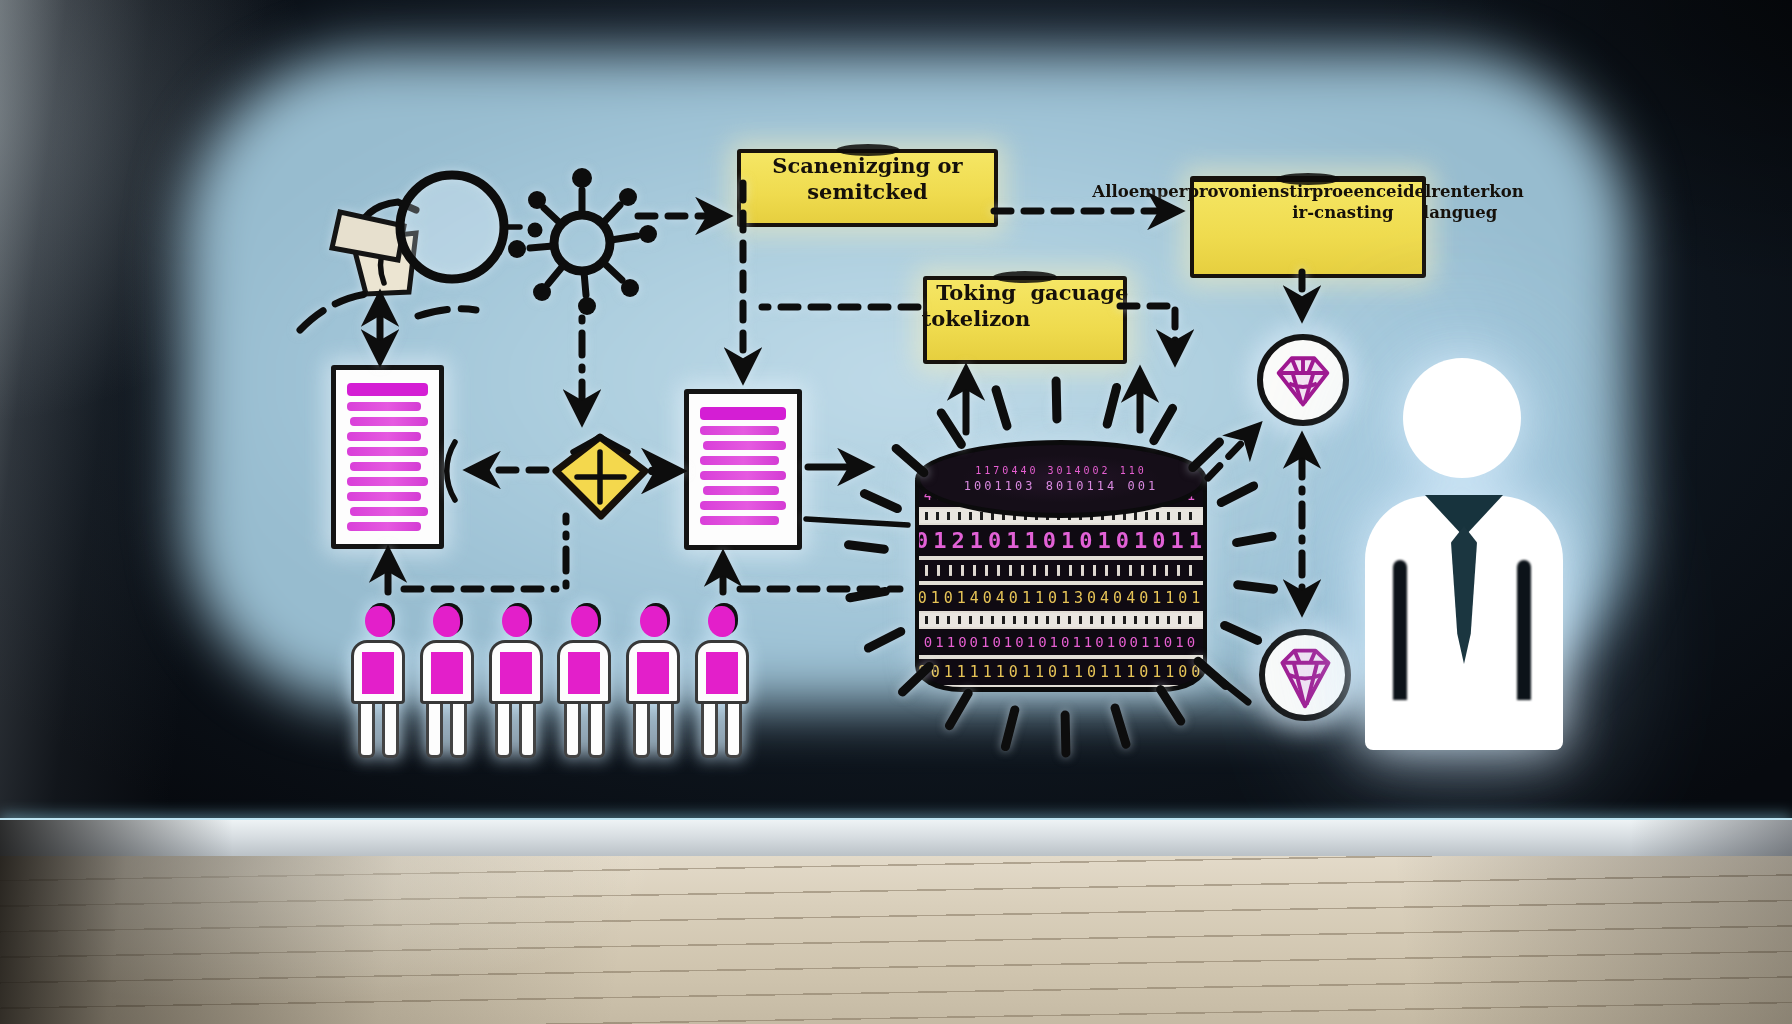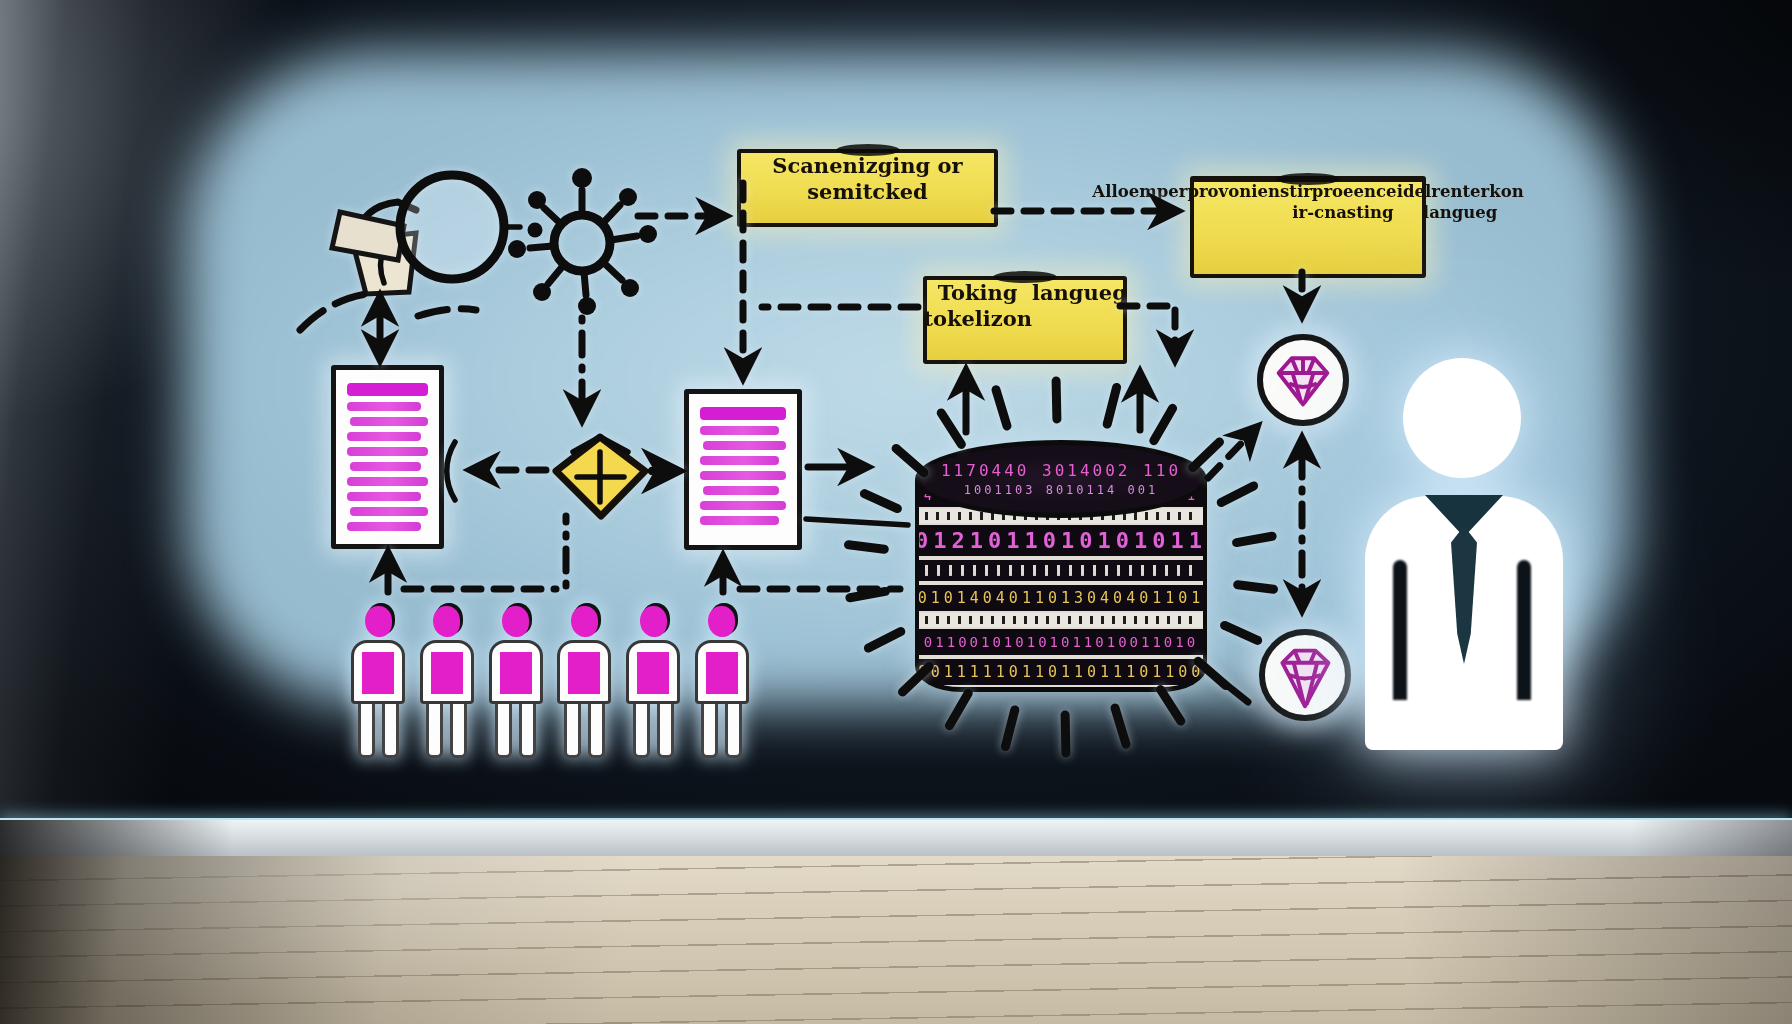--- a/index.html
+++ b/index.html
@@ -75,21 +75,21 @@
     background-image:repeating-linear-gradient(90deg,#1d1d1d 0 3px, transparent 3px 11px);
     background-size:96% 58%;background-position:center;background-repeat:no-repeat;}
   .band.dticks{height:21px;background:#100a13;border-top:2px solid #e2ded6;border-bottom:2px solid #e2ded6;
     background-image:repeating-linear-gradient(90deg,#ded8d0 0 3px, transparent 3px 12px);
     background-size:96% 52%;background-position:center;background-repeat:no-repeat;}
   .db-rim{position:absolute;left:0;top:0;width:292px;height:78px;box-sizing:border-box;
     background:radial-gradient(closest-side,#241428 0%, #150e18 70%);
     border:5px solid #0b0b0c;border-radius:50%;overflow:hidden;
     display:flex;flex-direction:column;align-items:center;justify-content:center;gap:3px;}
   .rim-row{font-family:"DejaVu Sans Mono", monospace;white-space:nowrap;}
-  .rim-r1{color:#e75fd2;font-size:16px;letter-spacing:3px;}
+  .rim-r1{color:#e75fd2;font-size:10px;letter-spacing:3px;}
   .rim-r2{color:#d989e0;font-size:12px;letter-spacing:3px;}
 
   
   .crystal{width:92px;height:92px;border-radius:50%;background:#fbfbf9;border:6px solid #131313;
     box-sizing:border-box;box-shadow:0 0 24px 8px rgba(225,240,252,0.65);
     display:flex;align-items:center;justify-content:center;}
   .crystal-top{left:1257px;top:334px;}
   .crystal-bottom{left:1259px;top:629px;}
   .crystal svg{display:block;}
   .crystal path{stroke:#9e158f;stroke-width:4.5;fill:rgba(216,120,210,0.18);stroke-linejoin:round;}
@@ -160,21 +160,21 @@
       <div class="tl"></div>
       <div class="tl"></div>
       <div class="tl"></div>
     </div>
 
   <div class="abs note note-scan">
     <span>Scanenizging or semitcked</span>
   </div>
   <div class="abs note note-token">
     <span>Toking tokelizon</span>
-    <span>langueg</span>
+    <span>gacuage</span>
   </div>
   <div class="abs note note-improve">
     <span>Alloemperprovoniens</span>
     <span>tirproeence ir-cnasting</span>
     <span>idelrenterkon langueg</span>
   </div>
 
   <div class="abs db">
     <div class="db-body">
       <div class="band mag-s">4011010110111810108 4011</div>

